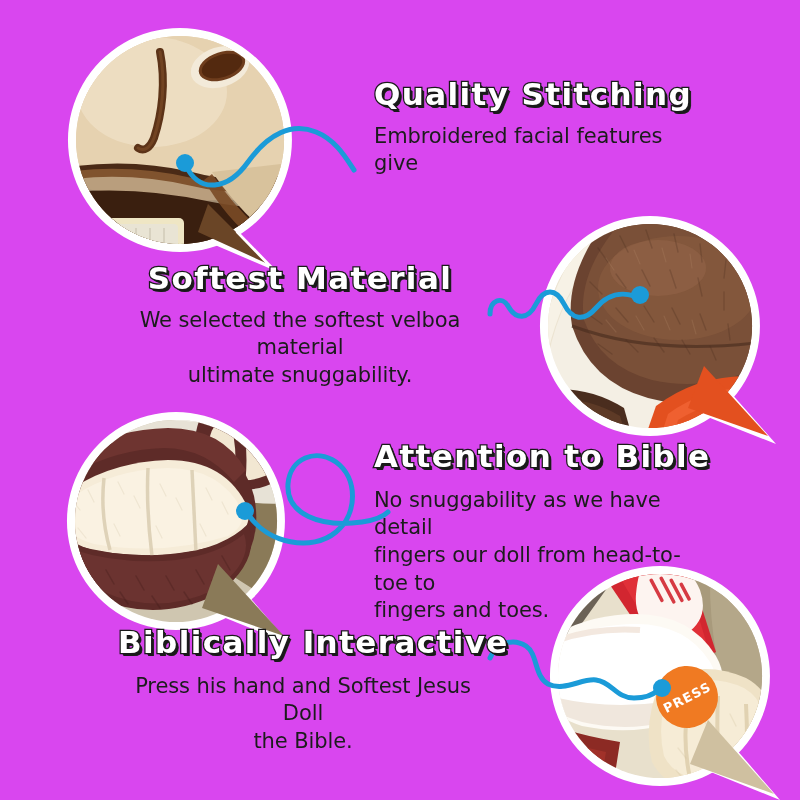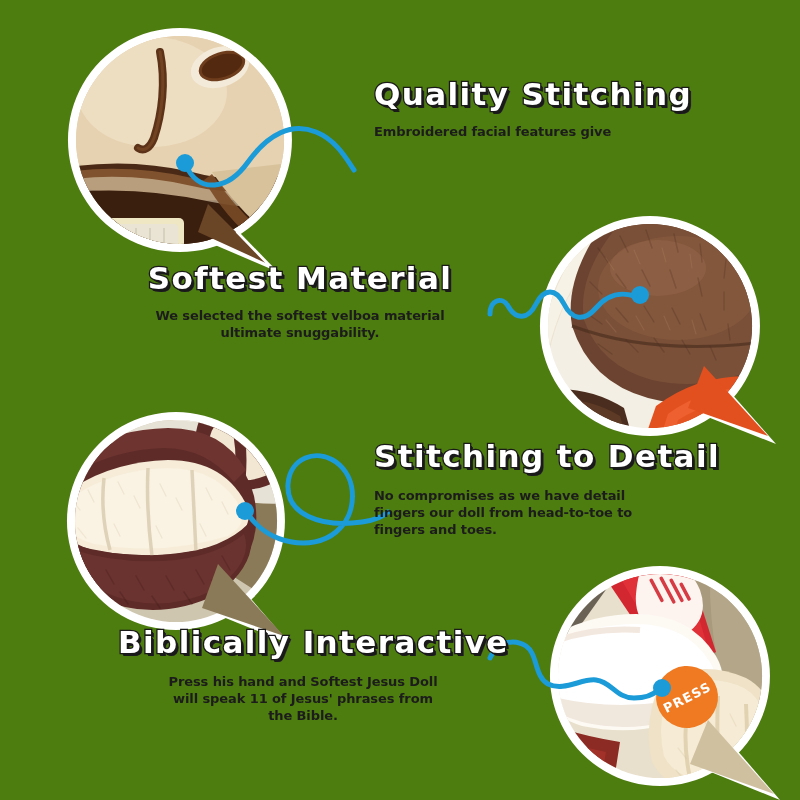--- a/index.html
+++ b/index.html
@@ -4,21 +4,21 @@
 <style>
   html, body {
     margin: 0;
     padding: 0;
     background: #ffffff;
   }
   #page {
     position: relative;
     width: 800px;
     height: 800px;
-    background: #4d7c0f;
+    background: #d946ef;
     overflow: hidden;
     font-family: "DejaVu Sans", "Liberation Sans", sans-serif;
   }
 
   
   .bubble {
     position: absolute;
     width: 220px;
     height: 220px;
   }
@@ -48,22 +48,22 @@
     line-height: 1.05;
     -webkit-text-stroke: 2.6px #1a1a1a;
     paint-order: stroke fill;
     text-shadow:
       2px 2px 0 #1a1a1a,
       2.5px 2.5px 0 #1a1a1a,
       3px 3px 0 #333333;
   }
   .body-text {
     font-family: "DejaVu Sans", "Liberation Sans", sans-serif;
-    font-weight: 700;
-    font-size: 13px;
+    font-weight: 400;
+    font-size: 21px;
     line-height: 1.32;
     color: #1c1c1c;
     letter-spacing: -0.1px;
   }
   .align-left  { text-align: left; }
   .align-right { text-align: center; }
 
   
   .press-badge {
     position: absolute;
@@ -334,23 +334,23 @@
   </div>
 
   <div class="connector" style="left:232px; top:440px; width:160px; height:120px;">
     <svg width="160" height="120" viewBox="0 0 160 120">
       <path d="M16 74 C 36 104, 80 112, 104 92 C 126 74, 126 38, 104 22 C 84 8, 58 18, 56 44 C 54 74, 88 88, 130 82 C 144 80, 152 76, 156 72" stroke="#1b9bd8" stroke-width="5" fill="none" stroke-linecap="round"></path>
       <circle cx="13" cy="71" r="9" fill="#1b9bd8"></circle>
     </svg>
   </div>
 
   <div class="block" style="left:374px; top:440px; width:330px;">
-    <div class="heading align-left">Stitching to Detail</div>
+    <div class="heading align-left">Attention to Bible</div>
     <div class="body-text align-left" style="margin-top:14px;">
-      <div>No compromises as we have detail</div>
+      <div>No snuggability as we have detail</div>
       <div>fingers our doll from head-to-toe to</div>
       <div>fingers and toes.</div>
     </div>
   </div>
 
   <div class="bubble" style="left:540px; top:556px; width:250px; height:244px;">
     <div class="shape">
       <svg viewBox="0 0 250 244" preserveAspectRatio="none">
         <defs>
           <clipPath id="clip4b">
@@ -427,18 +427,17 @@
     <svg width="190" height="70" viewBox="0 0 190 70">
       <path d="M4 22 C 10 6, 28 2, 40 10 C 52 18, 48 40, 62 48 C 78 56, 96 42, 110 44 C 126 46, 130 62, 148 62 C 160 62, 168 58, 172 54" stroke="#1b9bd8" stroke-width="5" fill="none" stroke-linecap="round"></path>
       <circle cx="176" cy="52" r="9" fill="#1b9bd8"></circle>
     </svg>
   </div>
 
   <div class="block" style="left:118px; top:626px; width:370px;">
     <div class="heading align-right">Biblically Interactive</div>
     <div class="body-text align-right" style="margin-top:14px;">
       <div>Press his hand and Softest Jesus Doll</div>
-      <div>will speak 11 of Jesus' phrases from</div>
       <div>the Bible.</div>
     </div>
   </div>
 
 </div>
 
 </body></html>

